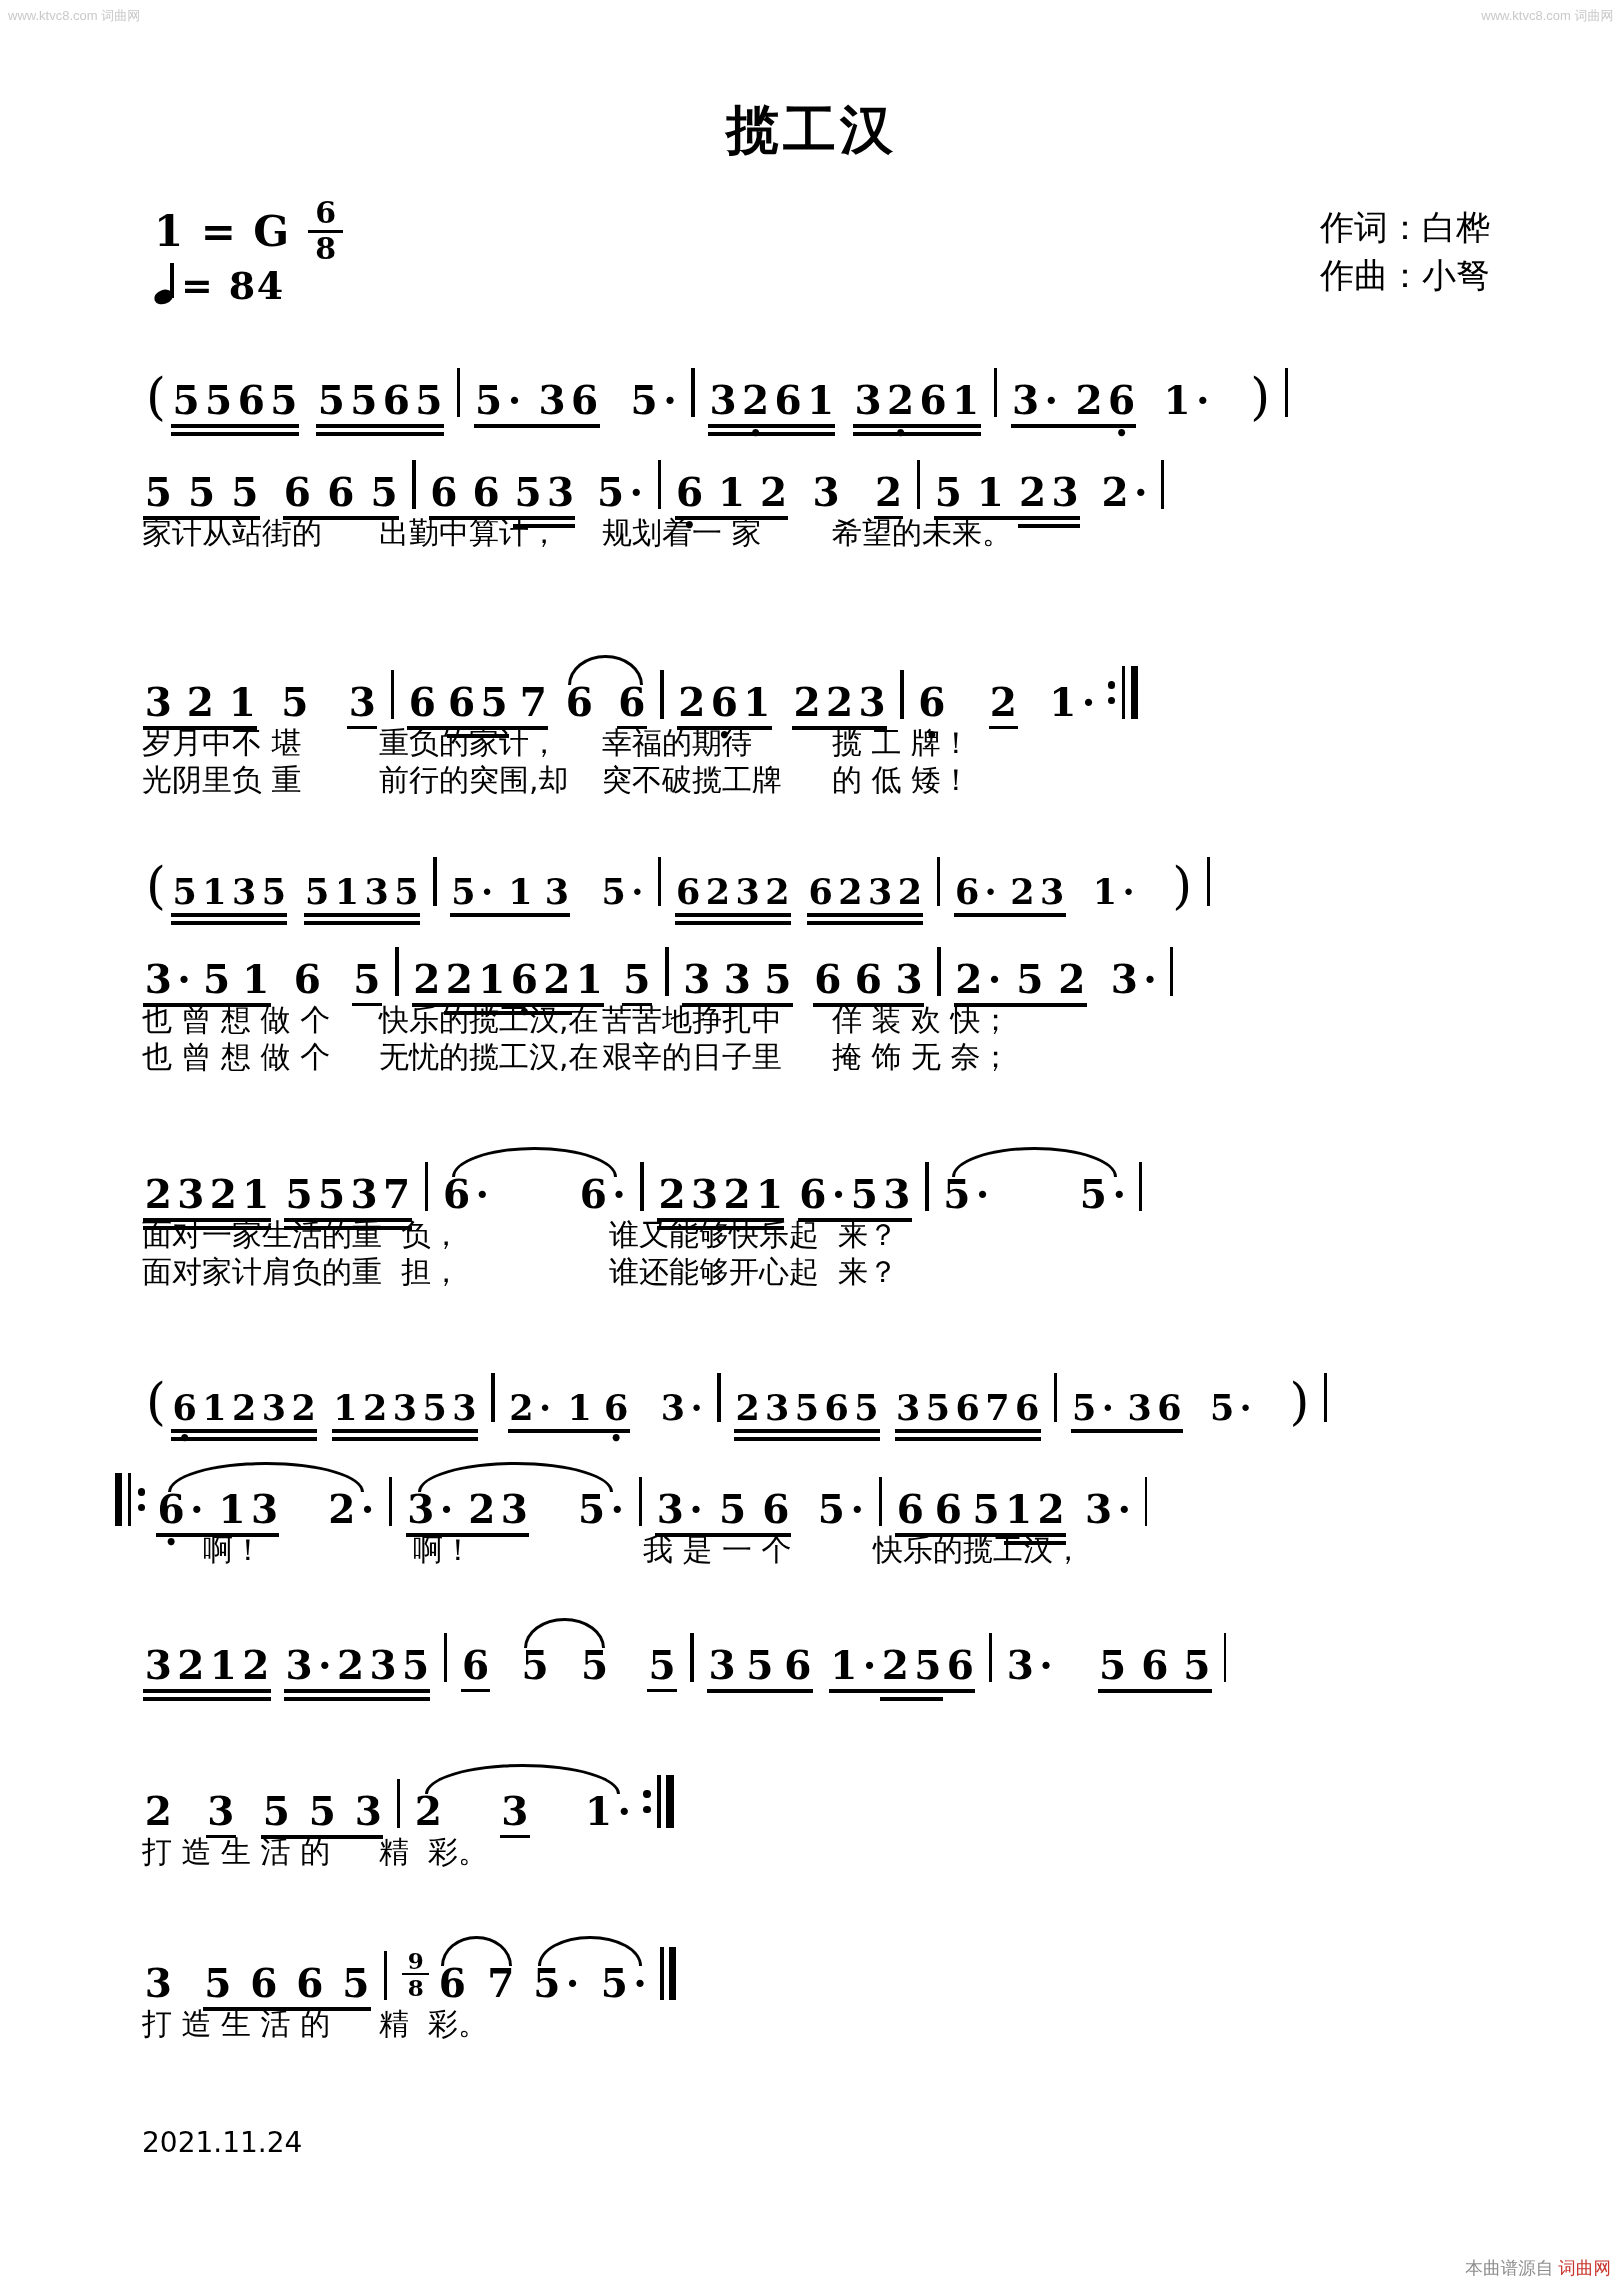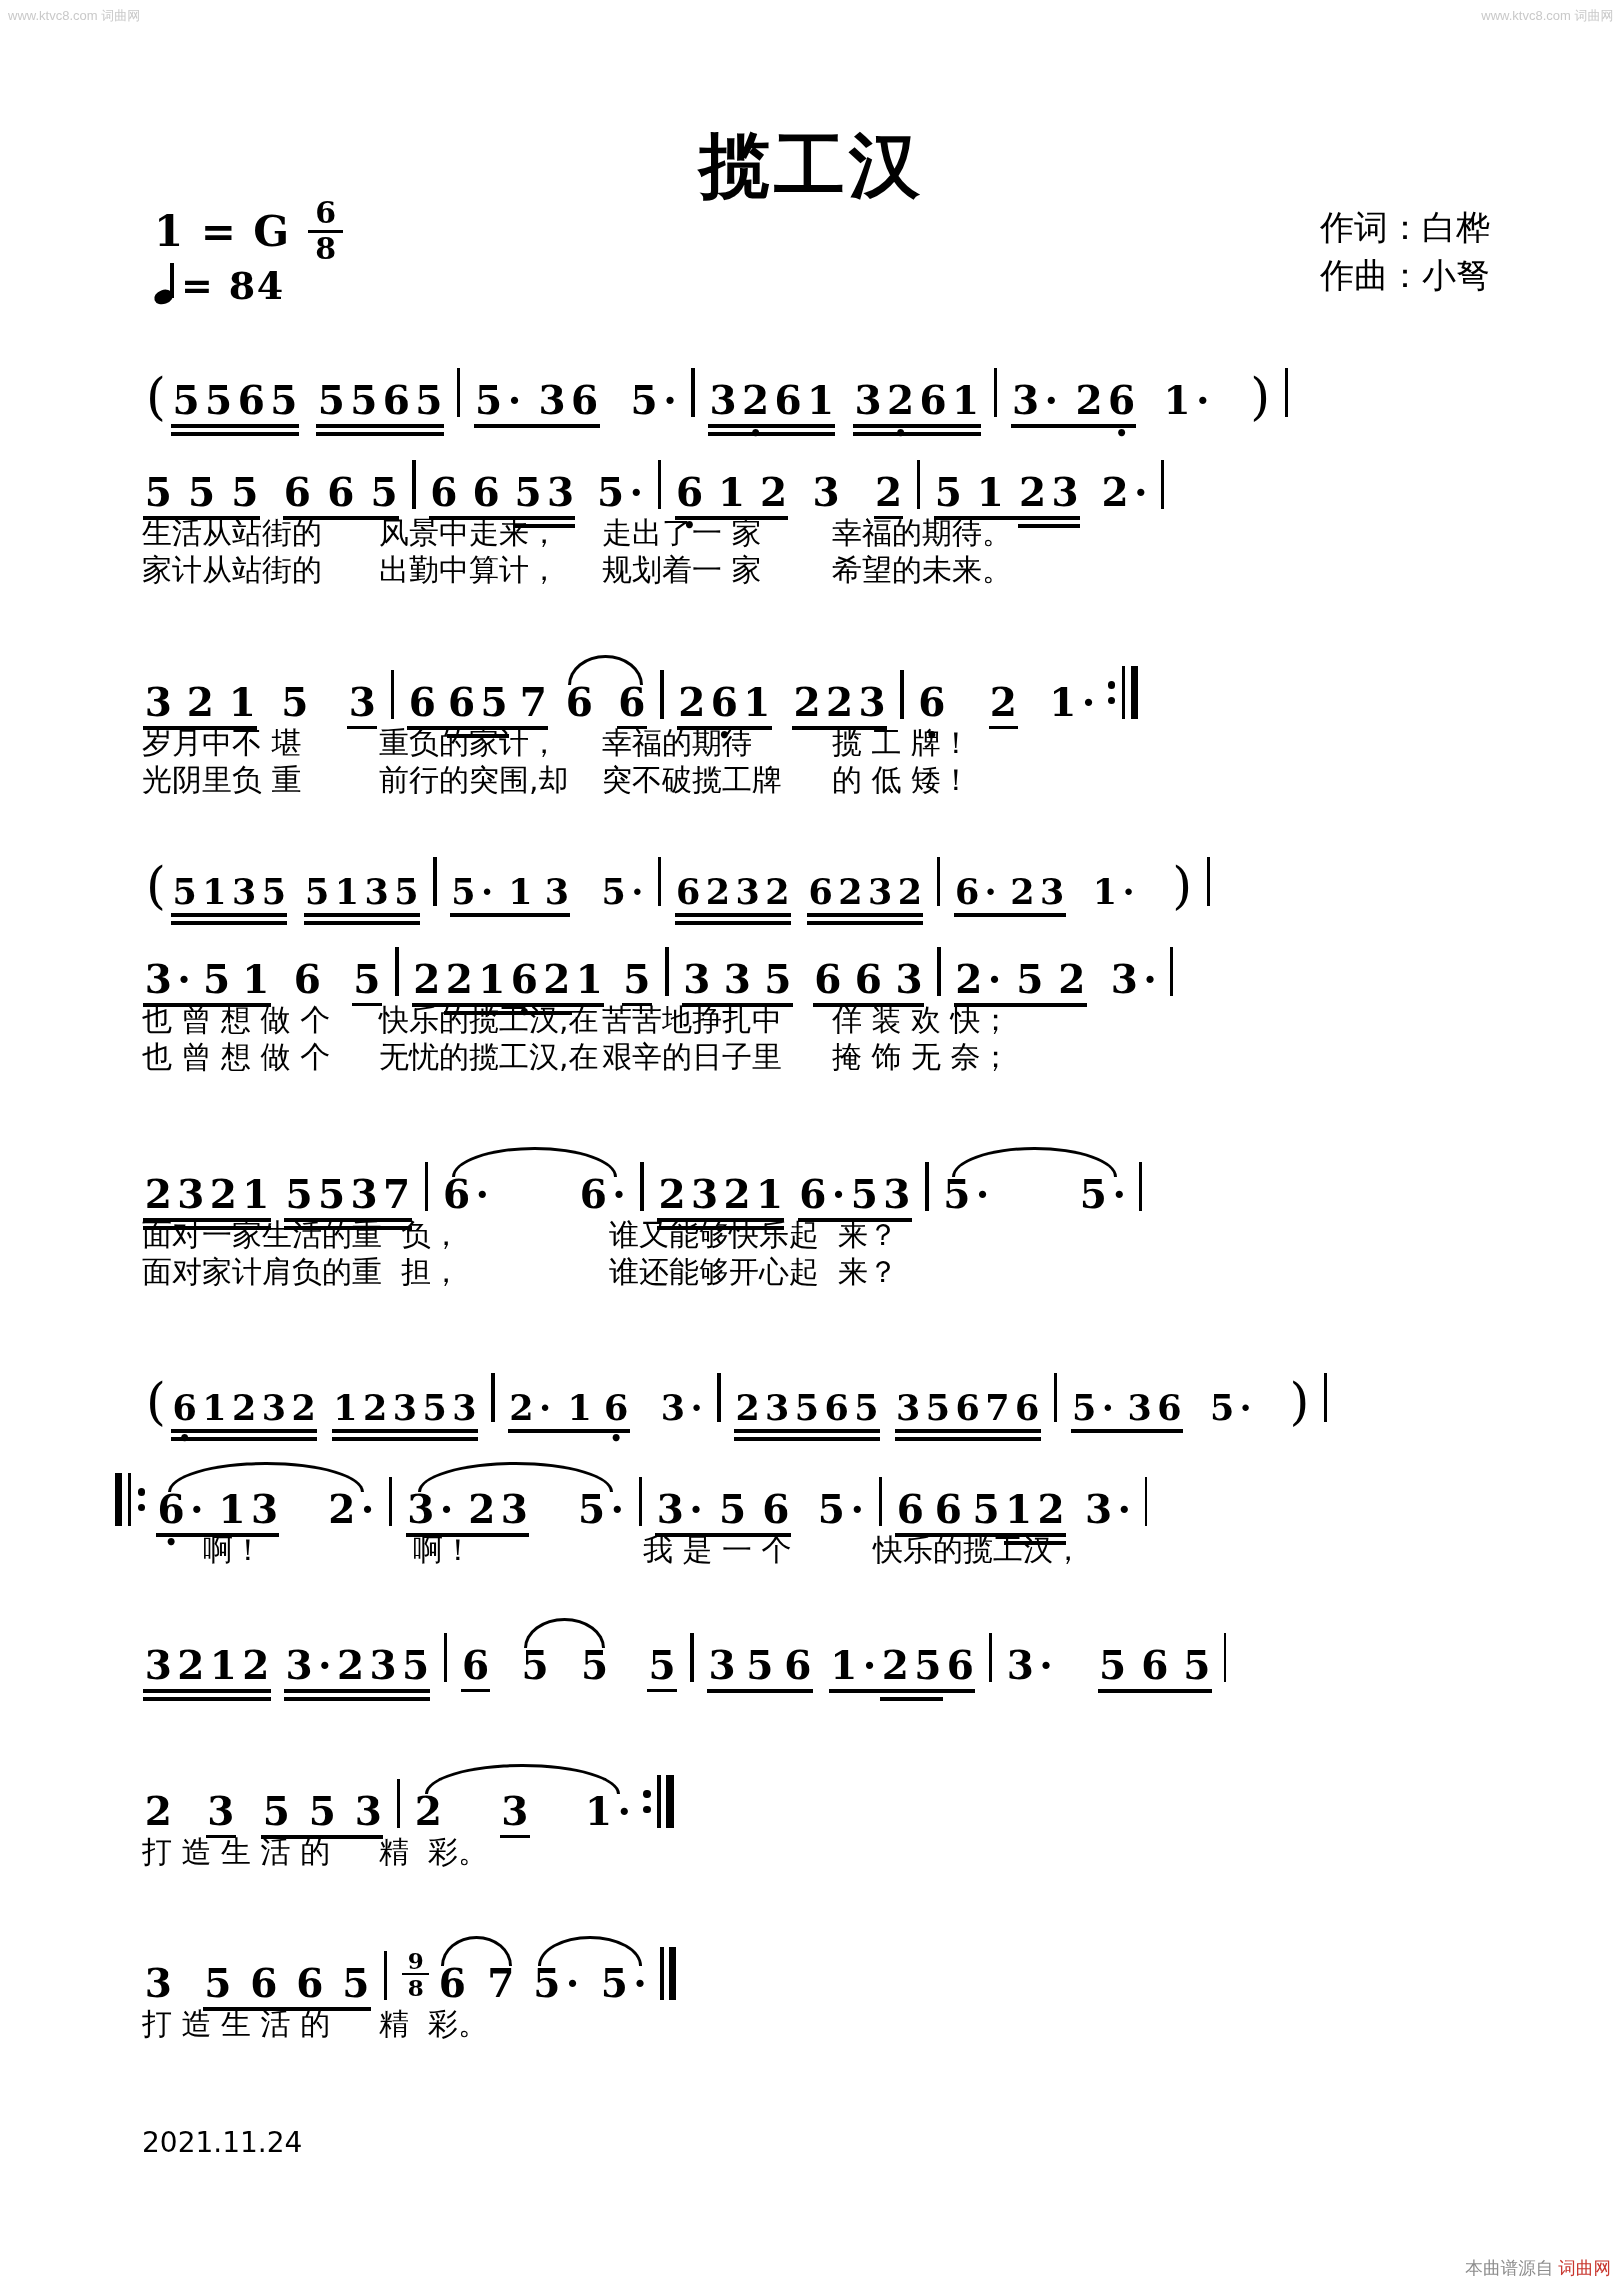--- a/index.html
+++ b/index.html
@@ -17,21 +17,21 @@
   .wm-tl { left:8px; top:6.8px; font-size:13px; }
   .wm-tr { right:9.5px; top:6.8px; font-size:13px; }
   .wm-br { right:12px; bottom:15px; font-size:17.6px; color:#8d8d8d; }
   .wm-br .red { color:#c8352d; }
 
   
   .title {
     position:absolute; top:95px; left:0; width:1623px;
     text-align:center;
     font-family:"DejaVu Sans", sans-serif;
-    font-weight:bold; font-size:71px; letter-spacing:4px;margin-top:24px;
+    font-weight:bold; font-size:53px; letter-spacing:4px;
   }
   .keyblock { position:absolute; left:154px; top:203px; }
   .key-row1 { display:flex; align-items:center; height:57px; }
   .key-1eq { font-family:"DejaVu Serif", serif; font-weight:bold; font-size:42px; letter-spacing:1.4px; }
   .timesig { display:inline-flex; flex-direction:column; align-items:center;
              margin-left:17.6px; font-family:"DejaVu Serif", serif; font-weight:bold; font-size:30px; line-height:0.95; }
   .timesig .num { padding:0 2.7px; }
   .timesig .bar { width:35px; height:3.4px; background:#000; margin:2px 0; }
   .key-row2 { display:flex; align-items:center; margin-top:2.7px; }
   .qnote { display:inline-block; position:relative; width:23px; height:39px; }
@@ -289,26 +289,20 @@
               <span class="n">3</span>
             </span>
           </span>
         <span class="sp" style="width:17.6px"></span>
         <span class="n">2</span>
           <span class="n dot-r">·</span>
       </span>
       <span class="blthin"></span>
     </div>
     <div class="lyr">
-      <span class="seg" style="width:237px">生活从站街的</span>
-      <span class="seg" style="width:223px">风景中走来，</span>
-      <span class="seg" style="width:230px">走出了一 家</span>
-      <span class="seg">幸福的期待。</span>
-    </div>
-    <div class="lyr">
       <span class="seg" style="width:237px">家计从站街的</span>
       <span class="seg" style="width:223px">出勤中算计，</span>
       <span class="seg" style="width:230px">规划着一 家</span>
       <span class="seg">希望的未来。</span>
     </div>
   </div>
 
   <div class="row" style="top:666px;">
     <div class="notes">
       <span class="m">

